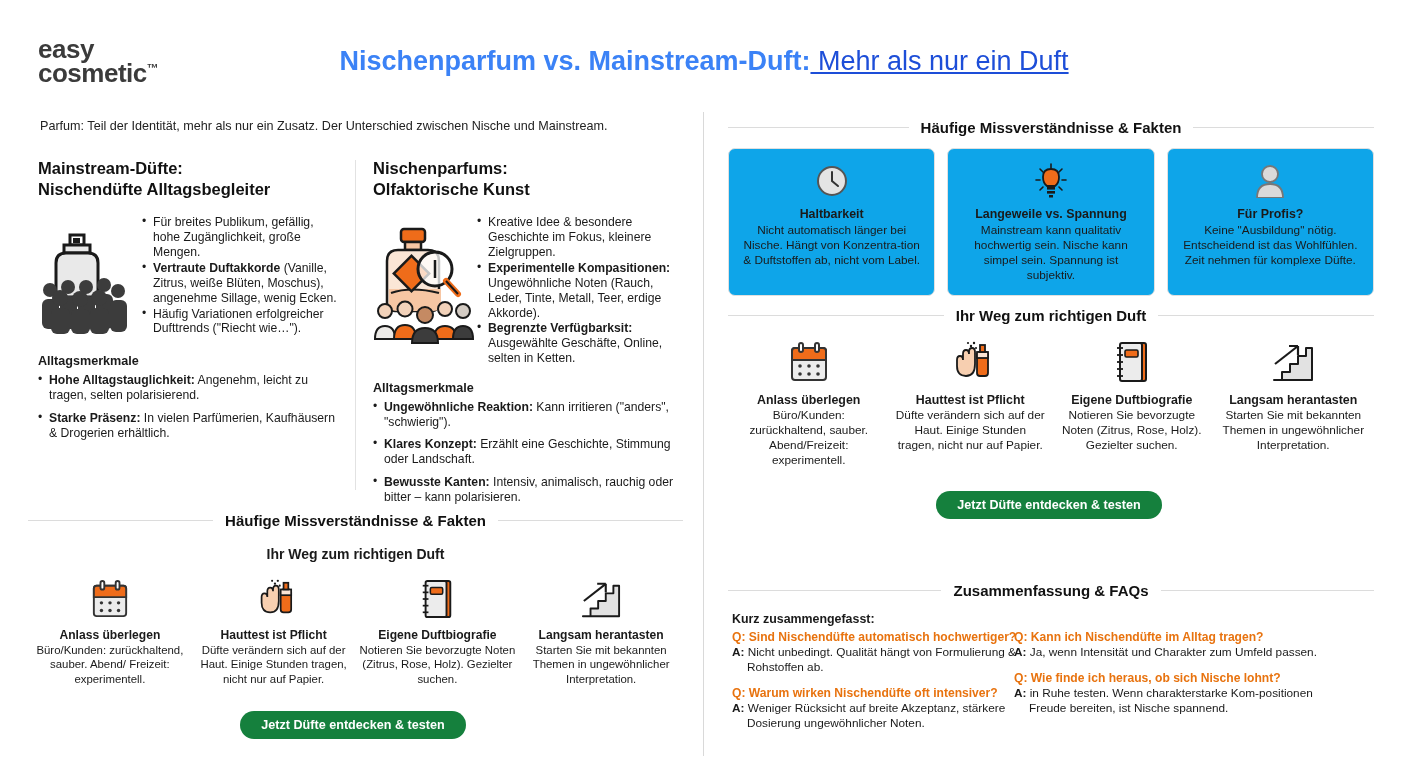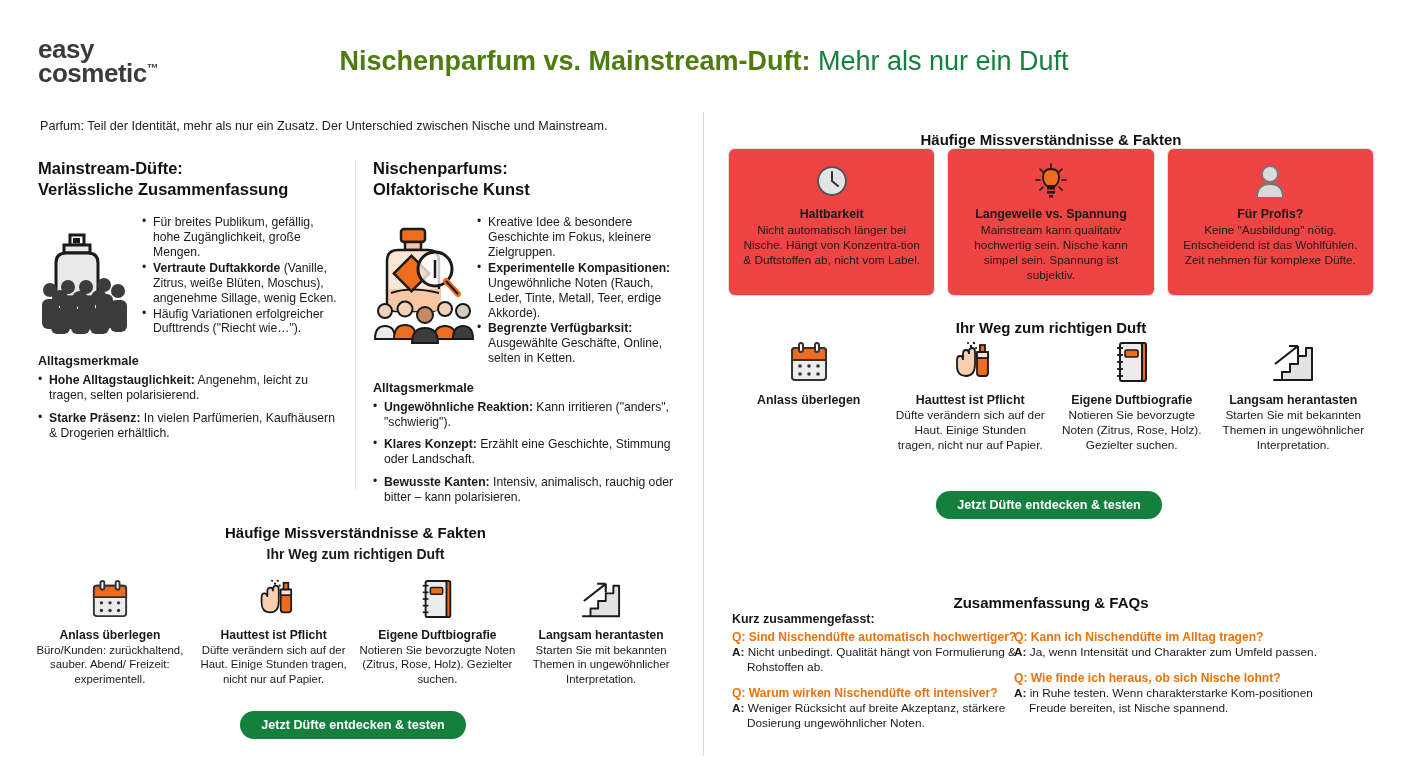--- a/index.html
+++ b/index.html
@@ -16,22 +16,22 @@
   .header { position: absolute; left: 0; top: 8px; width: 1408px; height: 104px; }
   .logo { position: absolute; left: 38px; top: 30px; line-height: 0.92; }
   .logo-l1 { font-size: 26px; font-weight: 700; color: #3b3b3b; letter-spacing: -0.5px; }
   .logo-l2 { font-size: 26px; font-weight: 700; color: #3b3b3b; letter-spacing: -0.5px; }
   .logo-tm { font-size: 12px; vertical-align: super; font-weight: 700; }
 
   .maintitle {
     position: absolute; left: 0; top: 38px; width: 1408px;
     text-align: center; font-size: 27px; white-space: nowrap;
   }
-  .maintitle .t-bold { font-weight: 700; color: #4d7c0f; }
-  .maintitle .t-light { font-weight: 400; color: #15803d; }
+  .maintitle .t-bold { font-weight: 700; color: #3b82f6; }
+  .maintitle .t-light { font-weight: 400; color: #1d4ed8; text-decoration: underline; }
 
   
   .vrule { position: absolute; left: 703px; top: 112px; width: 1px; height: 644px; background: #d9d9d9; }
 
   
   .intro { position: absolute; left: 40px; top: 119px; font-size: 12.6px; color: #222; }
 
   
   .colL { position: absolute; left: 38px; top: 158px; width: 305px; }
   .colR { position: absolute; left: 373px; top: 158px; width: 312px; }
@@ -48,29 +48,29 @@
   .bullets b { font-weight: 700; margin-top: 12px; }
 
   .subhead { font-size: 12.6px; font-weight: 700; margin-top: 14px; margin-bottom: 5px; }
   .feat { font-size: 12.2px; line-height: 1.24; }
   .feat ul { list-style: none; }
   .feat li { position: relative; padding-left: 11px; margin-bottom: 7px; }
   .feat li:before { content: "•"; position: absolute; left: 0; top: -1px; }
   .feat b { font-weight: 700; }
 
   
-  .sechead { display: flex; align-items: center; gap: 12px; flex-direction: column; }
+  .sechead { display: flex; align-items: center; gap: 12px; }
   .sechead .line { flex: 1; height: 1px; background: #dcdcdc; }
   .sechead .txt { font-size: 15px; font-weight: 700; white-space: nowrap; color: #111; }
 
   
   .r-myth-head { position: absolute; left: 728px; top: 119px; width: 646px; }
   .cards { position: absolute; left: 728px; top: 148px; width: 646px; display: flex; gap: 12px; }
   .card {
-    flex: 1; background: #ef4444; border: 1px solid #e0e0e0; border-radius: 7px;
+    flex: 1; background: #0ea5e9; border: 1px solid #e0e0e0; border-radius: 7px;
     padding: 12px 10px 12px; text-align: center;
   }
   .card-icon { height: 40px; display: flex; align-items: center; justify-content: center; margin-bottom: 6px; }
   .card-title { font-size: 12.4px; font-weight: 700; margin-bottom: 2px; }
   .card-body { font-size: 11.8px; line-height: 1.27; }
 
   
   .r-steps-head { position: absolute; left: 728px; top: 307px; width: 646px; }
   .steps-r { position: absolute; left: 728px; top: 338px; width: 646px; display: flex; }
   .step { flex: 1; text-align: center; padding: 0 6px; }
@@ -120,21 +120,21 @@
     </div>
   </div>
 
   <div class="vrule"></div>
 
   <div class="intro">Parfum: Teil der Identität, mehr als nur ein Zusatz. Der Unterschied zwischen Nische und Mainstream.</div>
 
   <div class="colL">
     <div class="coltitle">
       <span>Mainstream-Düfte:</span><br>
-      <span>Verlässliche Zusammenfassung</span>
+      <span>Nischendüfte Alltagsbegleiter</span>
     </div>
     <div class="illu-row">
       <div class="illu">
         <svg width="104" height="125" viewBox="0 0 104 125">
           <path d="M32 24 h14 v10 h-14 z" fill="#fff" stroke="#1a1a1a" stroke-width="3"></path>
           <rect x="35" y="27" width="7" height="5" fill="#1a1a1a"></rect>
           <path d="M26 34 h26 v8 h-26 z" fill="#e9e9e9" stroke="#1a1a1a" stroke-width="3"></path>
           <path d="M18 52 q0-10 10-10 h22 q10 0 10 10 v34 h-42 z" fill="#e9e9e9" stroke="#1a1a1a" stroke-width="3"></path>
           <g fill="#3c3c3c">
             <circle cx="12" cy="79" r="7"></circle>
@@ -293,20 +293,21 @@
               <circle cx="11" cy="24" r="1.8"></circle>
               <circle cx="20" cy="24" r="1.8"></circle>
               <circle cx="29" cy="24" r="1.8"></circle>
               <circle cx="11" cy="32" r="1.8"></circle>
               <circle cx="20" cy="32" r="1.8"></circle>
               <circle cx="29" cy="32" r="1.8"></circle>
             </g>
         </svg>
       </div>
       <div class="step-title">Anlass überlegen</div>
+      <div class="step-body">Büro/Kunden: zurückhaltend, sauber. Abend/Freizeit: experimentell.</div>
     </div>
     <div class="step">
       <div class="step-icon">
         <svg width="46" height="44" viewBox="0 0 46 44">
           <path d="M10 20 q0-4 3-4 q3 0 3 4 v-6 q0-4 3-4 q3 0 3 4 v-2 q0-4 3-4 q3 0 3 4 v12 q0 12-9 12 q-9 0-9-10 z" fill="#f7cfb0" stroke="#1a1a1a" stroke-width="1.8"></path>
           <rect x="30" y="12" width="11" height="24" rx="3" fill="#ef6c1a" stroke="#1a1a1a" stroke-width="1.8"></rect>
           <rect x="30" y="12" width="11" height="6" fill="#fbe4d4" stroke="#1a1a1a" stroke-width="1.8"></rect>
           <rect x="33" y="5" width="5" height="7" fill="#ef6c1a" stroke="#1a1a1a" stroke-width="1.8"></rect>
           <g fill="#1a1a1a">
               <circle cx="24" cy="6" r="1.2"></circle>

